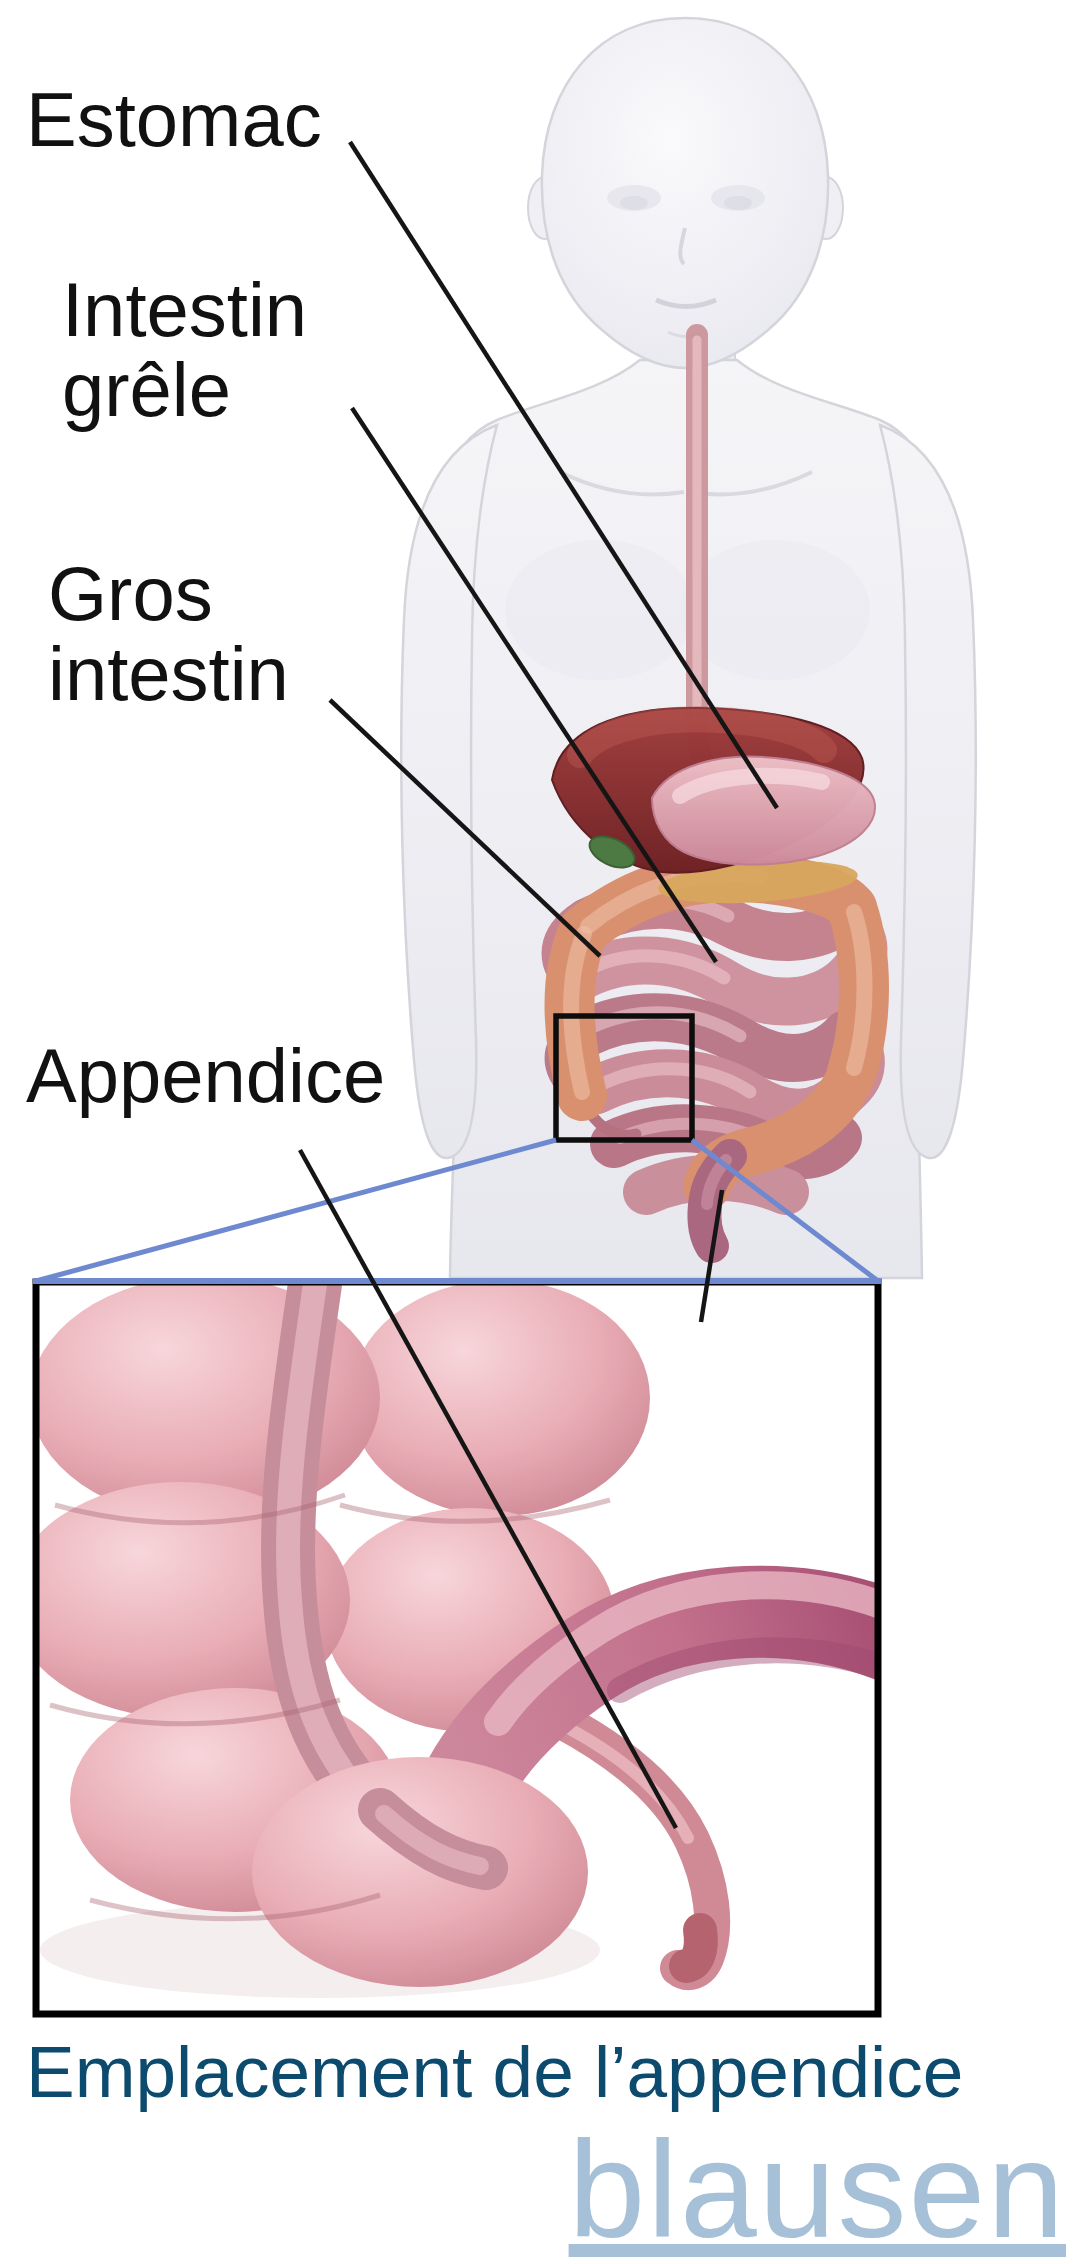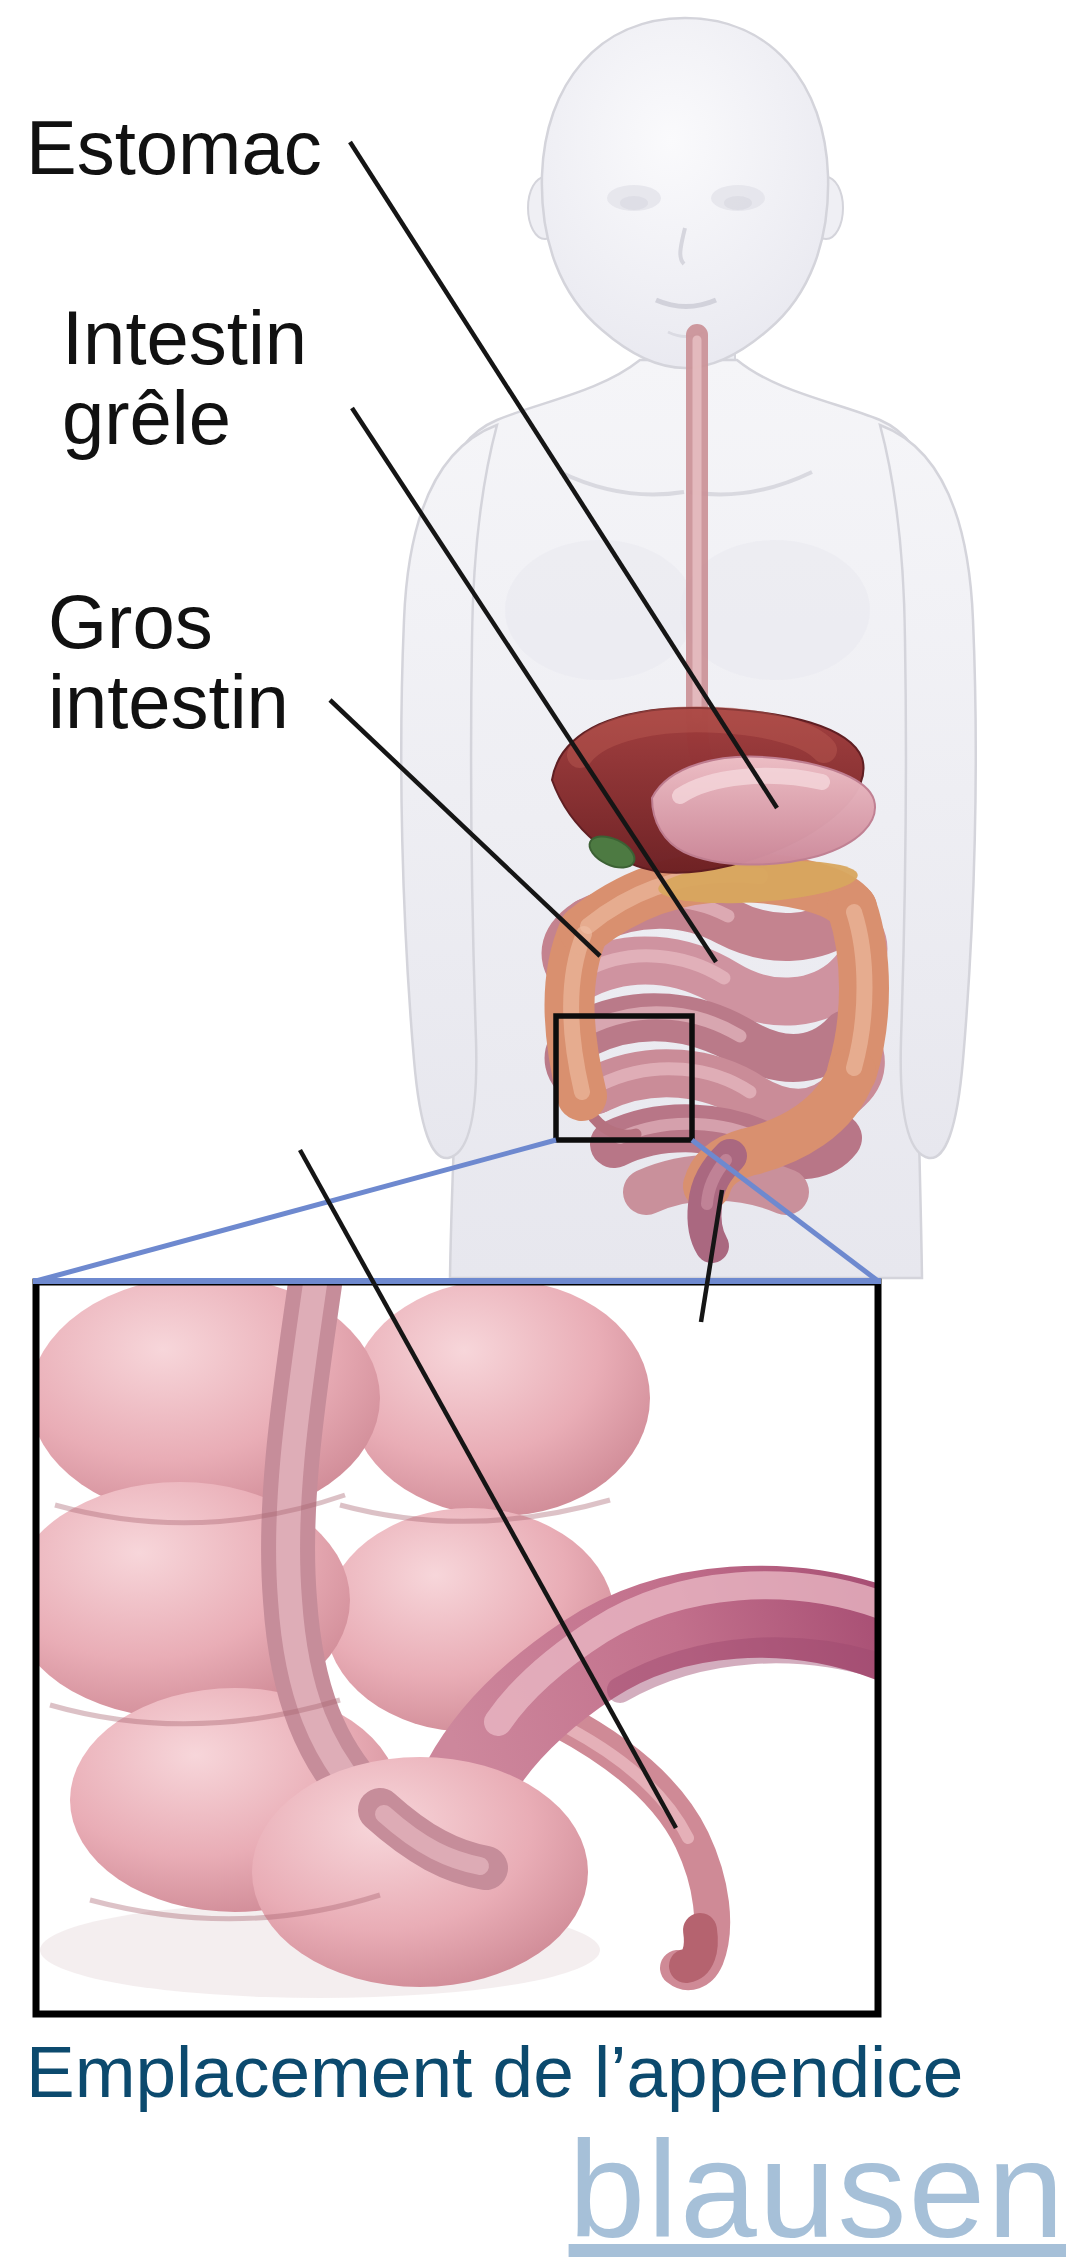--- a/index.html
+++ b/index.html
@@ -9,21 +9,20 @@
     background:#ffffff;
     overflow:hidden;
     font-family:"Liberation Sans", sans-serif;
   }
   .artwork{position:absolute;left:0;top:0;z-index:1;}
   .lbl{
     position:absolute;z-index:3;
     color:#111111;
     font-size:76px;line-height:1.05;
     white-space:pre-line;
-    margin-top:28px;
   }
   .caption{
     position:absolute;z-index:3;
     left:26px;top:2034px;
     color:#0c4a6e;font-size:73px;line-height:1.05;
     white-space:nowrap;
   }
   .brand{
     position:absolute;z-index:3;
     right:14px;top:2120px;
@@ -233,17 +232,18 @@
       <line x1="300" y1="1150" x2="676" y2="1828"></line>
       <line x1="722" y1="1190" x2="701" y2="1322"></line>
     </g>
   </svg>
 
   <div class="lbl lbl-estomac">Estomac</div>
   <div class="lbl lbl-intestin-grele">Intestin
 grêle</div>
   <div class="lbl lbl-gros-intestin">Gros
 intestin</div>
+  <div class="lbl lbl-appendice">Appendice</div>
 
   <div class="caption">Emplacement de l’appendice</div>
   <div class="brand">blausen</div>
 
 </div>
 
 </body></html>

